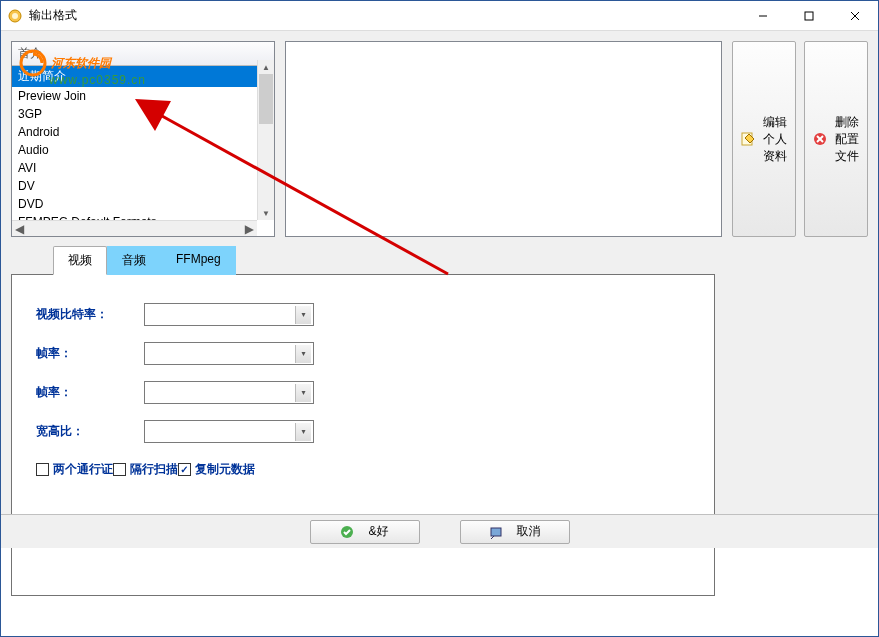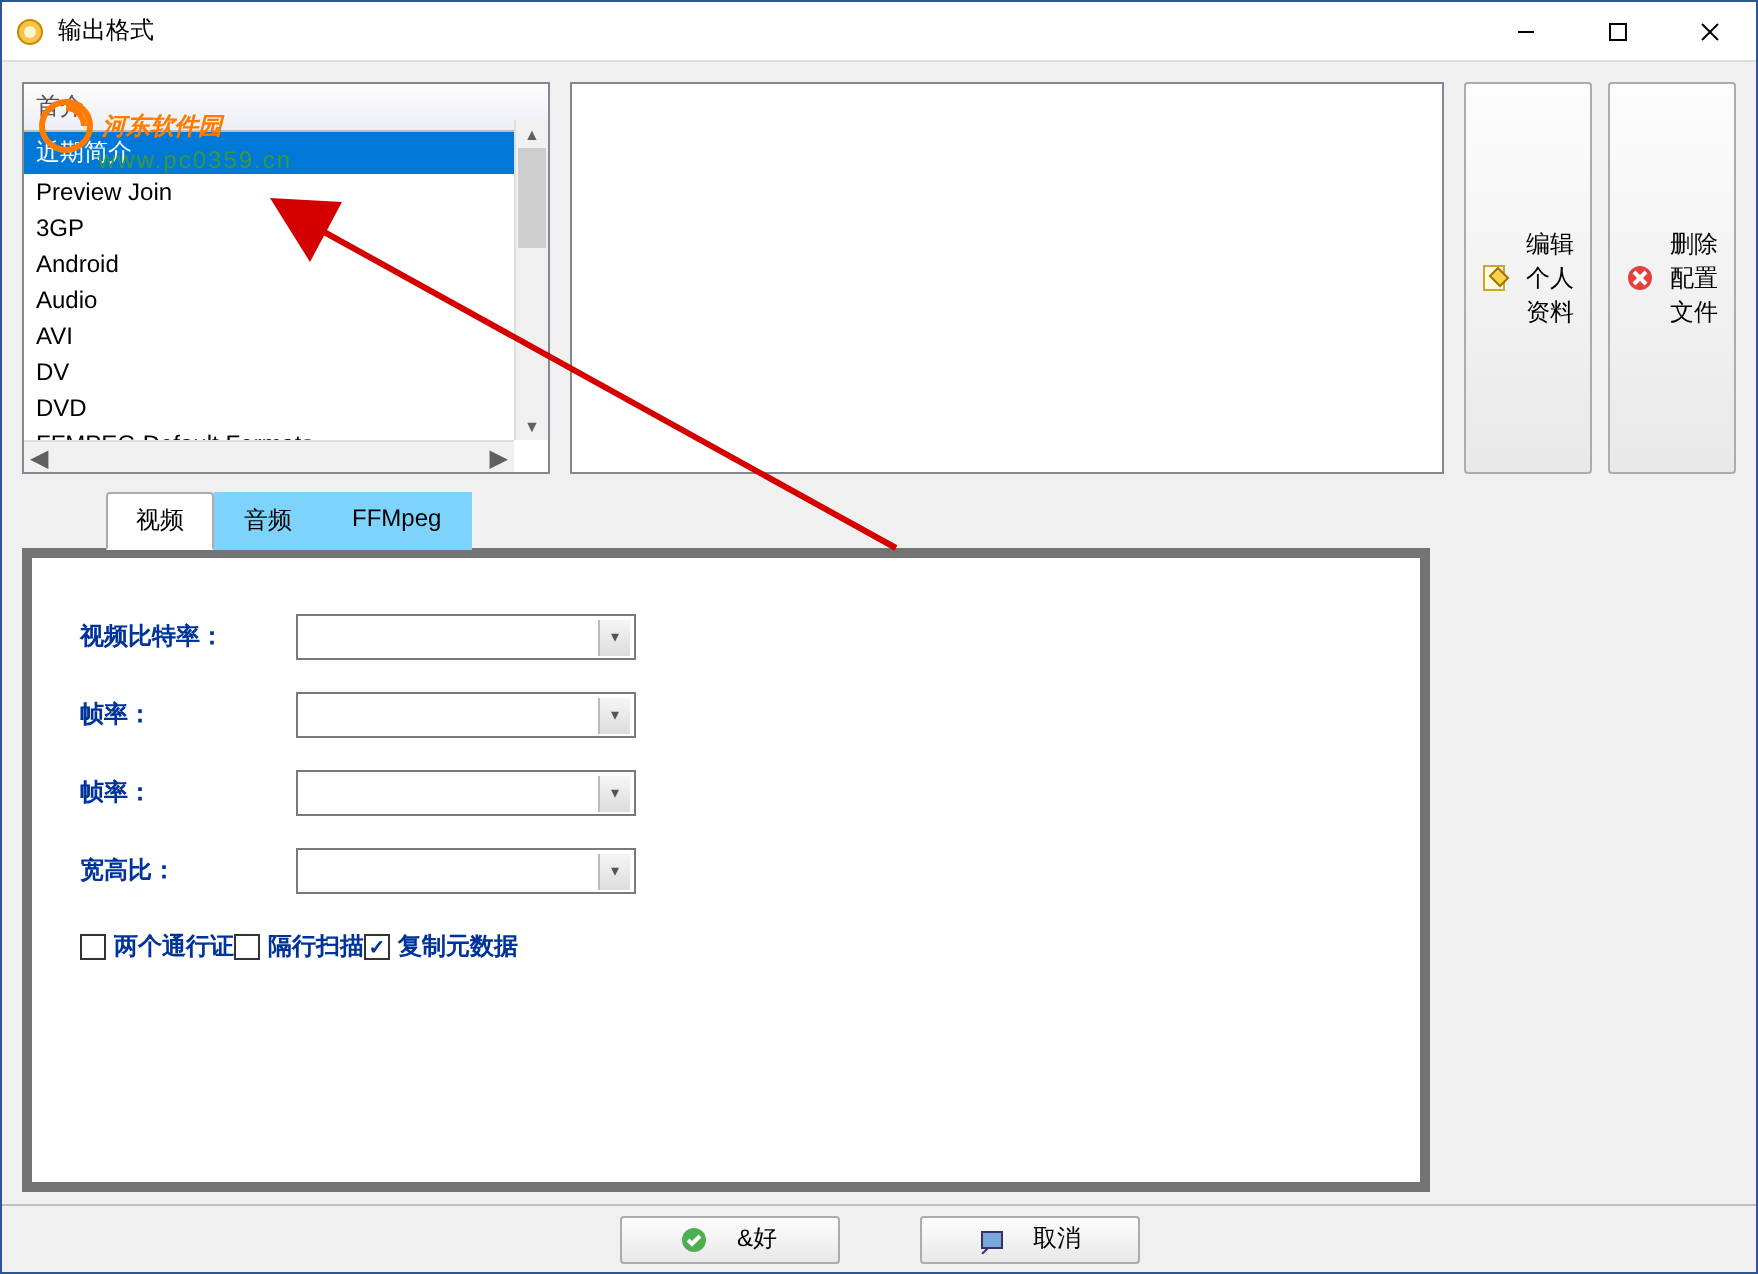--- a/index.html
+++ b/index.html
@@ -8,21 +8,21 @@
 .titlebar .icon { width: 16px; height: 16px; margin: 0 6px; }
 .titlebar .title { flex: 1; color: #000; }
 .winbtns { display: flex; height: 100%; }
 .winbtn { width: 46px; display: flex; align-items: center; justify-content: center; cursor: default; }
 .winbtn svg { width: 10px; height: 10px; }
 
 .watermark { position: absolute; top: 18px; left: 18px; z-index: 10; pointer-events: none; }
 .watermark .main { font-size: 28px; font-weight: bold; color: #ff7a00; font-style: italic; display: flex; align-items: center; gap: 4px; }
 .watermark .sub { font-size: 12px; color: #3a9a3a; margin-top: -4px; margin-left: 30px; letter-spacing: 1px; }
 
-.content { position: relative; background: #f0f0f0; height: 605px; padding: 10px; }
+.content { position: relative; background: #f0f0f0; height: 517px; padding: 10px; }
 
 .top-row { display: flex; gap: 10px; height: 196px; }
 .listbox { width: 264px; background: #fff; border: 1px solid #828790; position: relative; }
 .listheader { background: linear-gradient(#fdfdfe,#edeef3); border-bottom: 1px solid #bcbcbc; padding: 3px 6px; color: #555; }
 .listitems { overflow: hidden; height: 155px; }
 .listitem { padding: 2px 6px; color: #000; cursor: default; }
 .listitem.selected { background: #0078d7; color: #fff; }
 .list-vscroll { position: absolute; right: 0; top: 18px; bottom: 16px; width: 17px; background: #f0f0f0; border-left: 1px solid #ddd; }
 .list-vscroll .thumb { position: absolute; top: 14px; left: 1px; right: 1px; height: 50px; background: #cdcdcd; }
 .list-vscroll .arr { position: absolute; left: 0; right: 0; height: 14px; display:flex; align-items:center; justify-content:center; color:#606060; font-size:8px; }
@@ -32,21 +32,21 @@
 .sidebuttons { width: 136px; display: flex; flex-direction: row; gap: 8px; }
 .sidebtn { background: linear-gradient(#fdfdfd,#e8e8e8); border: 1px solid #acacac; border-radius: 2px; padding: 5px 8px; display: flex; align-items: center; gap: 8px; cursor: default; }
 .sidebtn .ico { width: 14px; height: 14px; flex-shrink: 0; }
 
 .arrow-overlay { position: absolute; top: 58px; left: 132px; width: 320px; height: 190px; pointer-events: none; z-index: 5; }
 
 .tabsarea { margin-top: 8px; }
 .tabstrip { display: flex; position: relative; top: 1px; padding-left: 42px; }
 .tab { padding: 5px 14px; background: #7dd3fc; border: 1px solid transparent; cursor: default; }
 .tab.active { background: #fff; border: 1px solid #acacac; border-bottom: 1px solid #fff; border-radius: 2px 2px 0 0; }
-.tabpanel { background: #fff; border: 5px solid #737373; height: 322px; padding: 28px 24px; }
+.tabpanel { background: #fff; border: 1px solid #737373; height: 322px; padding: 28px 24px; }
 
 .formrow { display: flex; align-items: center; margin-bottom: 16px; }
 .formlabel { width: 108px; color: #003399; font-weight: bold; }
 .combo { width: 170px; height: 23px; border: 1px solid #7a7a7a; background: #fff; display: flex; align-items: center; justify-content: flex-end; padding-right: 2px; }
 .combo .arr { width: 16px; height: 18px; background: linear-gradient(#f5f5f5,#ddd); border-left: 1px solid #bbb; display:flex; align-items:center; justify-content:center; font-size:8px; color:#555; }
 
 .checkrow { display: flex; gap: 0; margin-top: 18px; }
 .checkitem { display: flex; align-items: center; gap: 4px; color: #003399; font-weight: bold; }
 .checkbox { width: 13px; height: 13px; border: 1px solid #333; background: #fff; display:flex; align-items:center; justify-content:center; font-size:10px; color:#003399; }
 

